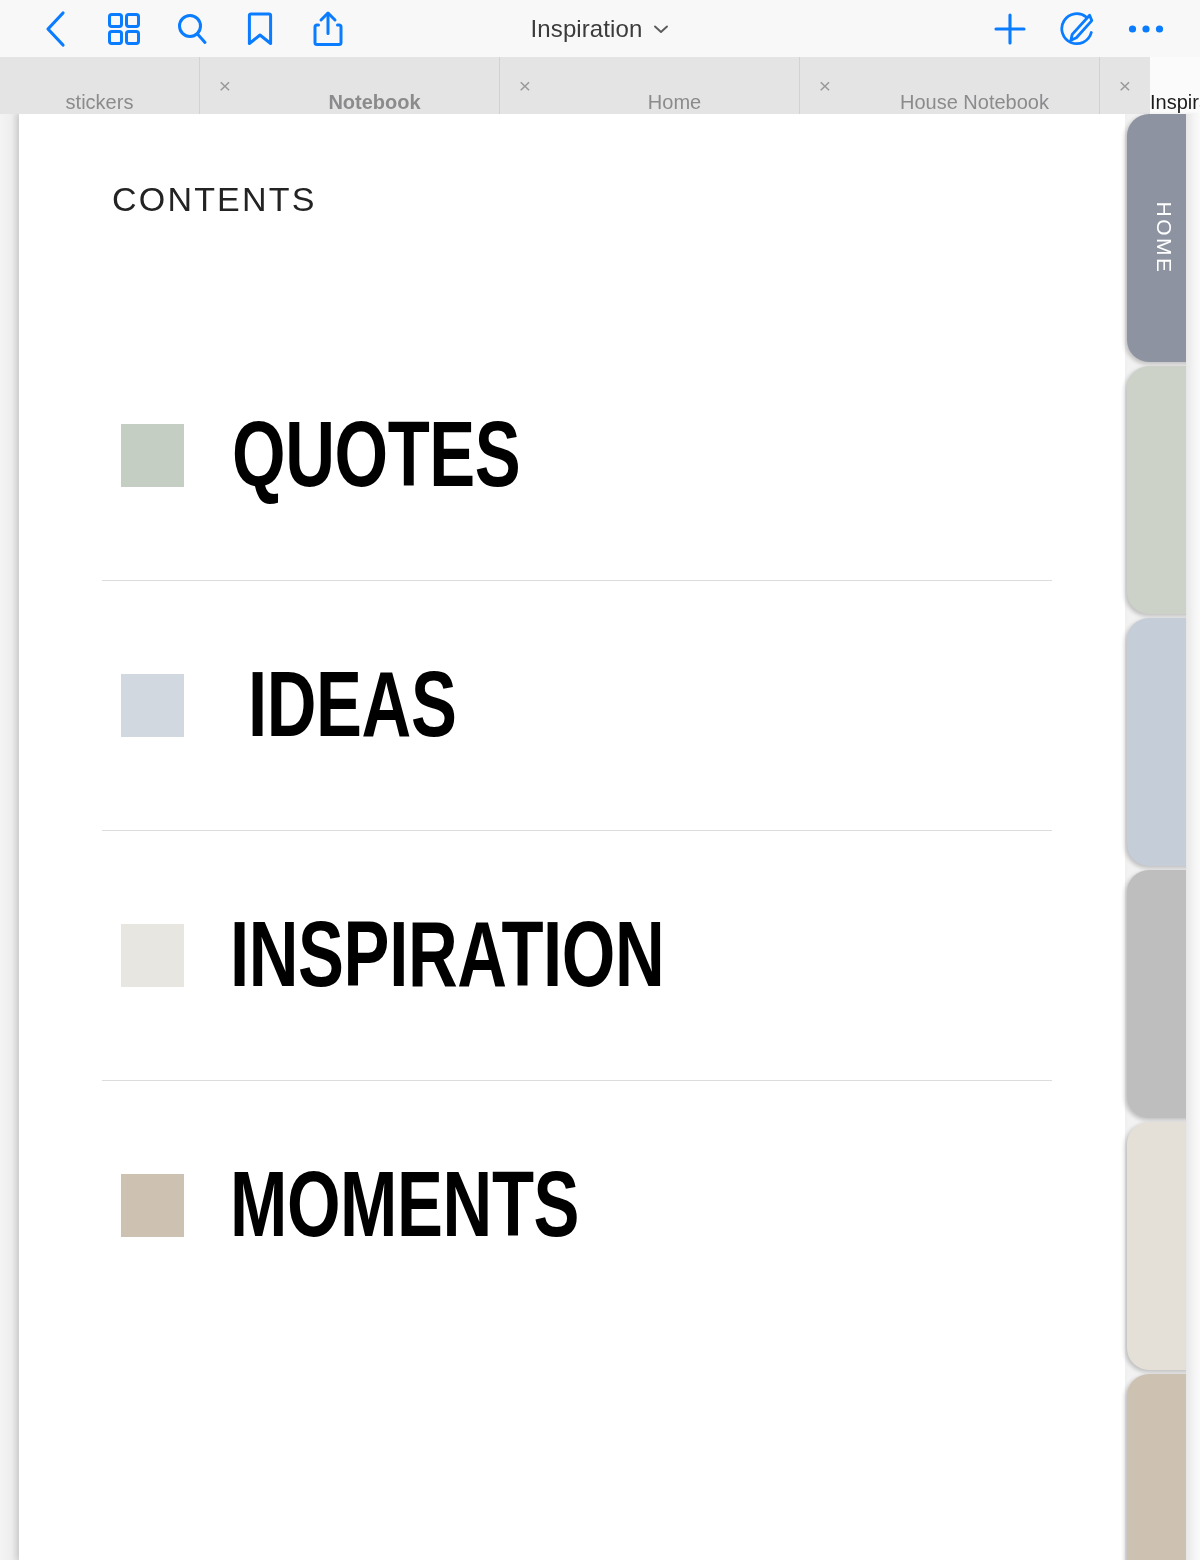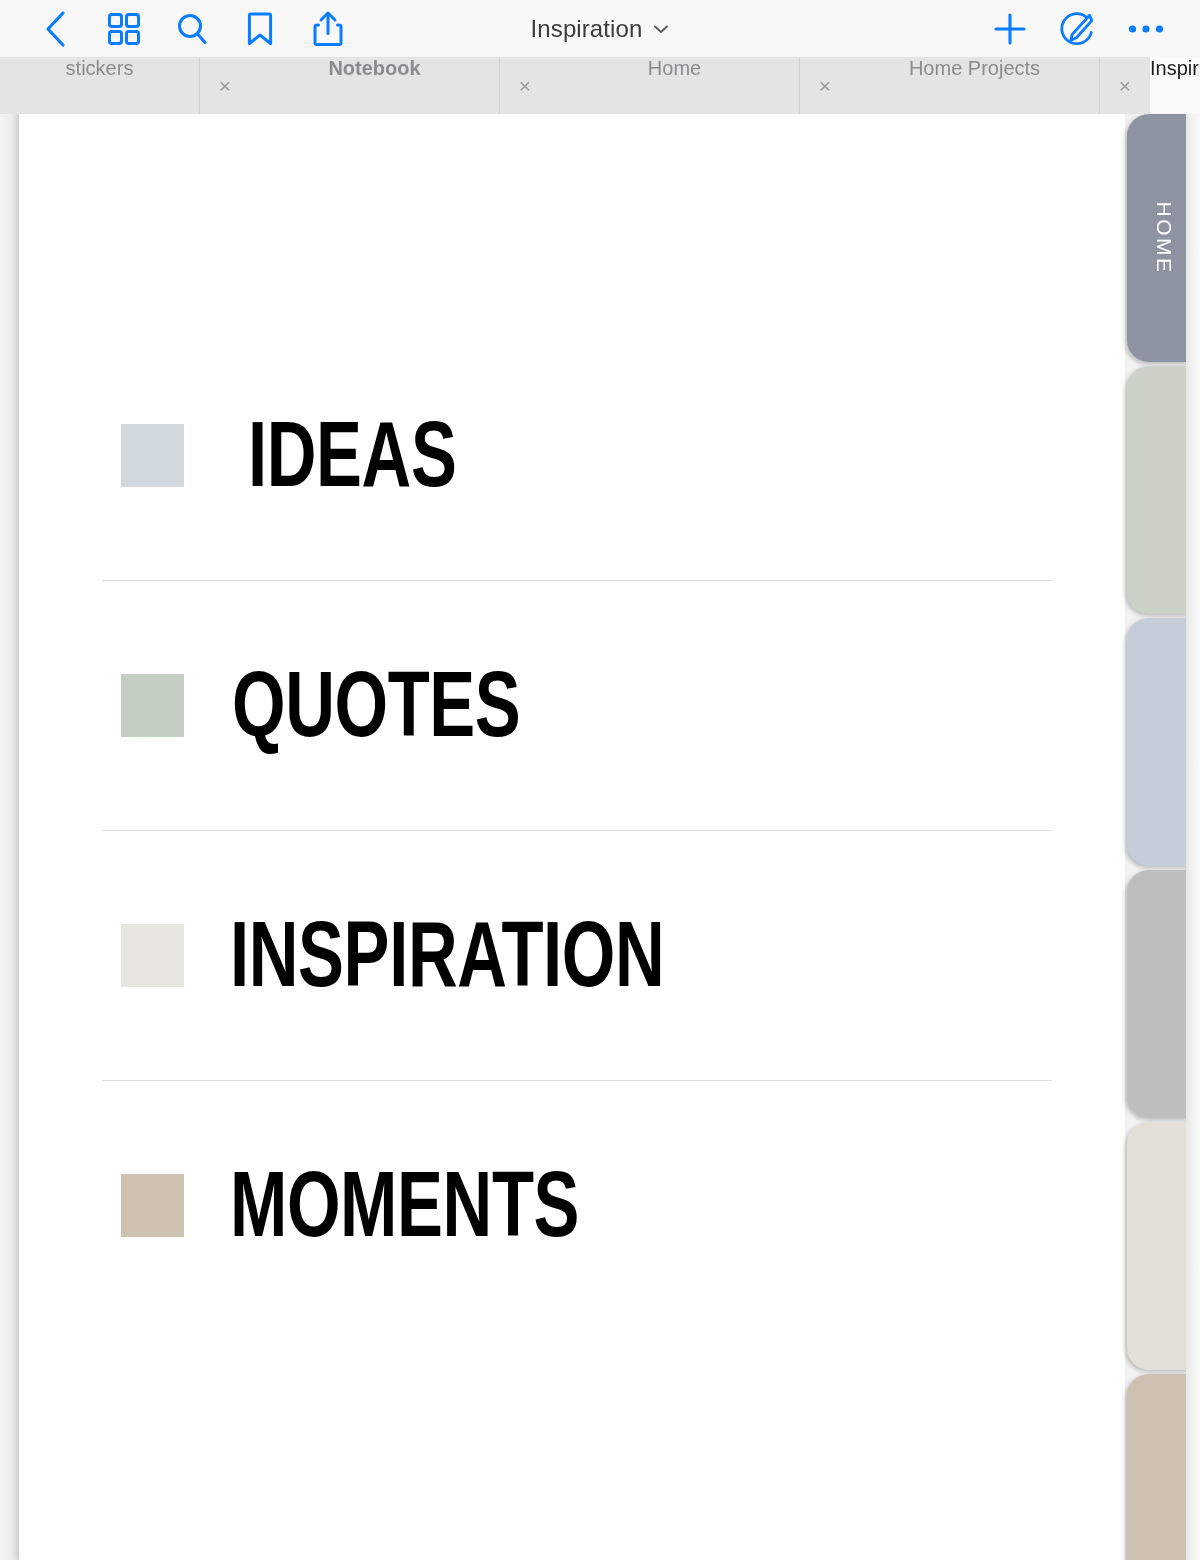--- a/index.html
+++ b/index.html
@@ -80,21 +80,21 @@
     top: 57px; left: 0;
     width: 1200px;
     height: 57px;
     background: #e4e4e4;
     display: flex;
     align-items: stretch;
   }
 
   .tab {
     display: flex;
-    align-items: flex-start;
+    align-items: flex-end;
     justify-content: center;
     position: relative;
     background: #e4e4e4;
     font-size: 20px;
     color: #8b8b8e;
     cursor: pointer;
     border-right: 1px solid #d2d2d2;
     flex: 0 0 auto;
   }
   .tab.t0 { width: 200px; }
@@ -360,49 +360,50 @@
     <span>Notebook</span>
   </div>
   <div class="tab-close">×</div>
 
   <div class="tab t2">
     <span>Home</span>
   </div>
   <div class="tab-close">×</div>
 
   <div class="tab t3">
-    <span>Home Projects</span>
+    <span>House Notebook</span>
   </div>
   <div class="tab-close before-active">×</div>
 
   <div class="tab active">
     <span>Inspiration</span>
   </div>
 
 </div>
 
 <div class="canvas">
 
   <div class="page-gutter"></div>
 
   <div class="page">
 
+    <div class="contents-label">CONTENTS</div>
 
     <div class="toc">
+
+      <div class="toc-row r0">
+        <div class="swatch" style="background: rgb(197, 206, 195);"></div>
+        <div class="toc-title">QUOTES</div>
+      </div>
 
       <div class="toc-row r1">
         <div class="swatch" style="background: rgb(210, 216, 223);"></div>
         <div class="toc-title">IDEAS</div>
       </div>
 
-      <div class="toc-row r0">
-        <div class="swatch" style="background: rgb(197, 206, 195);"></div>
-        <div class="toc-title">QUOTES</div>
-      </div>
-
 
       <div class="toc-row r3">
         <div class="swatch" style="background: rgb(232, 230, 224);"></div>
         <div class="toc-title">INSPIRATION</div>
       </div>
 
       <div class="toc-row r4">
         <div class="swatch" style="background: rgb(205, 194, 178);"></div>
         <div class="toc-title">MOMENTS</div>
       </div>

